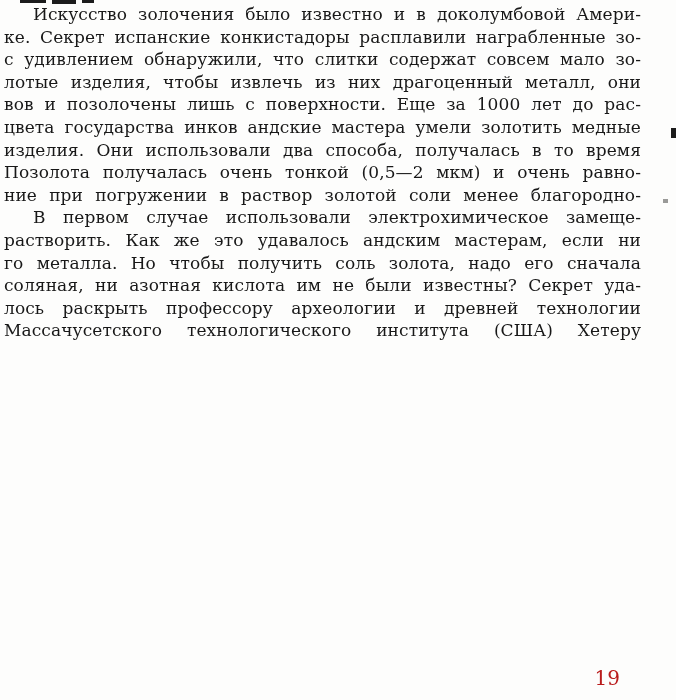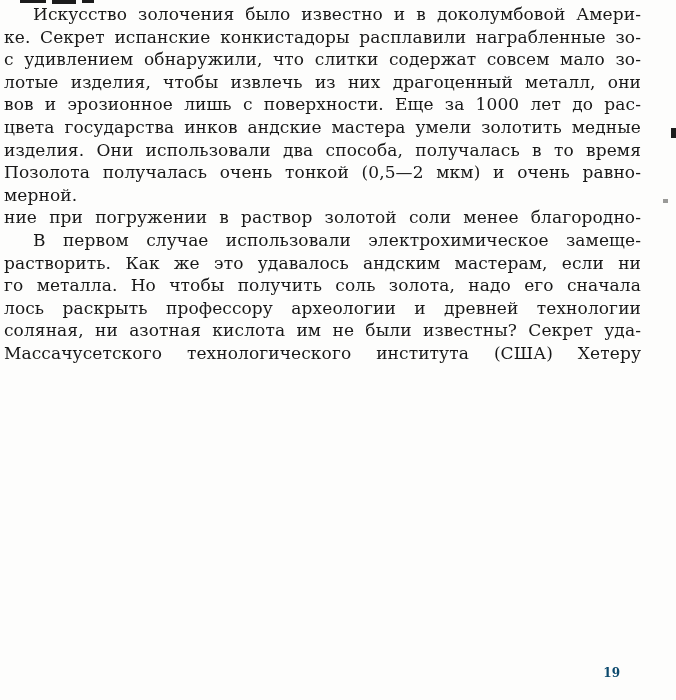--- a/index.html
+++ b/index.html
@@ -36,23 +36,23 @@
   .line.para-end {
     text-align-last: left;
   }
   .page-number {
     position: absolute;
     left: 540px;
     top: 666px;
     width: 80px;
     text-align: right;
     font-family: "DejaVu Serif", "Liberation Serif", serif;
-    font-weight: 700;
-    font-size: 12px;
-    color: #0c4a6e;
+    font-weight: 400;
+    font-size: 20px;
+    color: #b91c1c;
   }
   .artifact {
     position: absolute;
     background: #1c1c1c;
   }
   .artifact.faint {
     background: #9a9a98;
   }
 </style>
 </head>
@@ -64,33 +64,32 @@
 <div class="artifact" style="left:671px; top:128px; width:5px; height:10px;"></div>
 <div class="artifact faint" style="left:663px; top:199px; width:5px; height:4px;"></div>
 
 <div class="page-text">
 
   <div>
     <div class="line indent">Искусство золочения было известно и в доколумбовой Амери-</div>
     <div class="line">ке. Секрет испанские конкистадоры расплавили награбленные зо-</div>
     <div class="line">с удивлением обнаружили, что слитки содержат совсем мало зо-</div>
     <div class="line">лотые изделия, чтобы извлечь из них драгоценный металл, они</div>
-    <div class="line">вов и эрозионное лишь с поверхности. Еще за 1000 лет до рас-</div>
+    <div class="line">вов и позолочены лишь с поверхности. Еще за 1000 лет до рас-</div>
     <div class="line">цвета государства инков андские мастера умели золотить медные</div>
     <div class="line">изделия. Они использовали два способа, получалась в то время</div>
     <div class="line">Позолота получалась очень тонкой (0,5—2 мкм) и очень равно-</div>
-    <div class="line para-end">мерной.</div>
   </div>
 
   <div>
     <div class="line">ние при погружении в раствор золотой соли менее благородно-</div>
     <div class="line indent">В первом случае использовали электрохимическое замеще-</div>
     <div class="line">растворить. Как же это удавалось андским мастерам, если ни</div>
     <div class="line">го металла. Но чтобы получить соль золота, надо его сначала</div>
+    <div class="line">соляная, ни азотная кислота им не были известны? Секрет уда-</div>
     <div class="line">лось раскрыть профессору археологии и древней технологии</div>
-    <div class="line">соляная, ни азотная кислота им не были известны? Секрет уда-</div>
     <div class="line">Массачусетского технологического института (США) Хетеру</div>
 
   </div>
 
 </div>
 
 <div class="page-number">19</div>
 
 </body></html>

